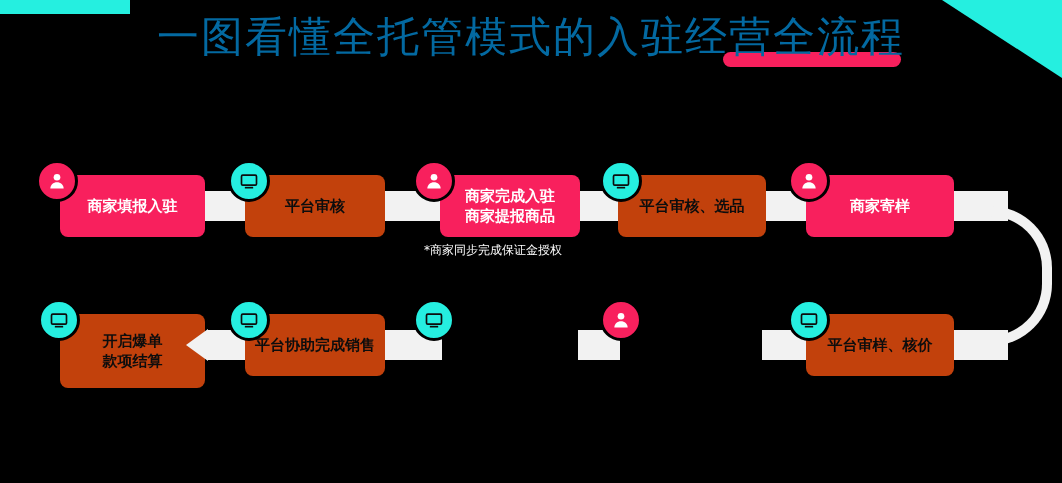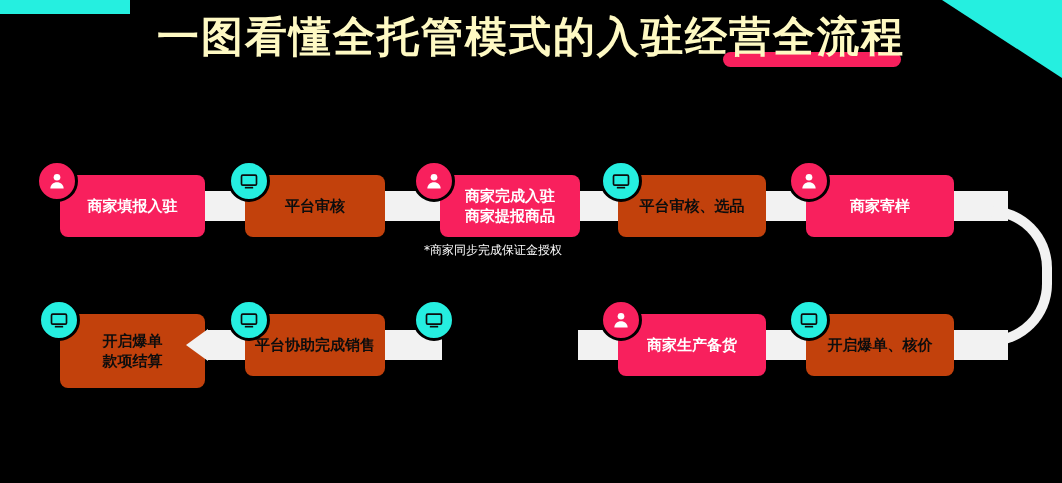--- a/index.html
+++ b/index.html
@@ -49,23 +49,23 @@
     left: 723px;
     top: 44px;
     width: 178px;
     height: 15px;
     background: #f8205d;
     border-radius: 8px;
   }
   .title-text {
     position: relative;
     display: inline-block;
-    color: #fef9c3;
+    color: #0369a1;
     font-size: 42px;
-    font-weight: bold;
+    font-weight: normal;
     letter-spacing: 2px;
     line-height: 58px;
     z-index: 2;
   }
 
   
   .flow {
     position: absolute;
     top: 130px;
     left: 0;
@@ -247,32 +247,29 @@
       </svg>
   </div>
 
   <div class="badge cyan" style="left:413px; top:169px;">
     <svg width="20" height="20" viewBox="0 0 24 24" fill="none" stroke="#0d0d0d" stroke-width="2">
         <rect x="3" y="5" width="18" height="12" rx="1.5"></rect>
         <line x1="7" y1="20" x2="17" y2="20"></line>
       </svg>
   </div>
 
-  <div class="node pink" style="left:618px; top:184px; width:148px; height:62px;">
-    <span>商家生产备货</span>
-  </div>
   <div class="badge pink" style="left:600px; top:169px;">
     <svg width="20" height="20" viewBox="0 0 24 24" fill="#ffffff">
         <circle cx="12" cy="7.5" r="4"></circle>
         <path d="M4 21c0-4.4 3.6-7.5 8-7.5s8 3.1 8 7.5z"></path>
       </svg>
   </div>
 
   <div class="node cyan" style="left:806px; top:184px; width:148px; height:62px;">
-    <span>开启爆单、核价</span>
+    <span>平台审样、核价</span>
   </div>
   <div class="badge cyan" style="left:788px; top:169px;">
     <svg width="20" height="20" viewBox="0 0 24 24" fill="none" stroke="#0d0d0d" stroke-width="2">
         <rect x="3" y="5" width="18" height="12" rx="1.5"></rect>
         <line x1="7" y1="20" x2="17" y2="20"></line>
       </svg>
   </div>
 
 </div>
 

